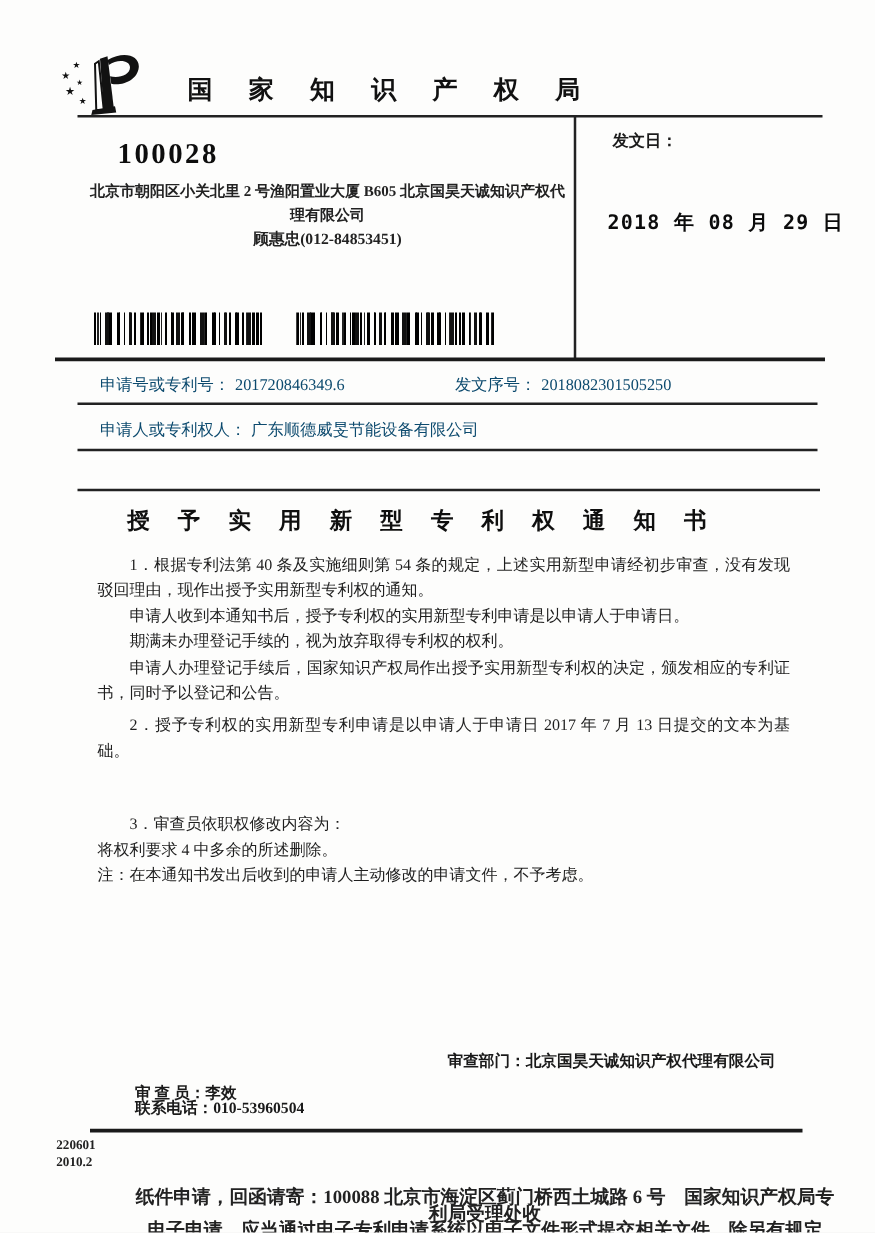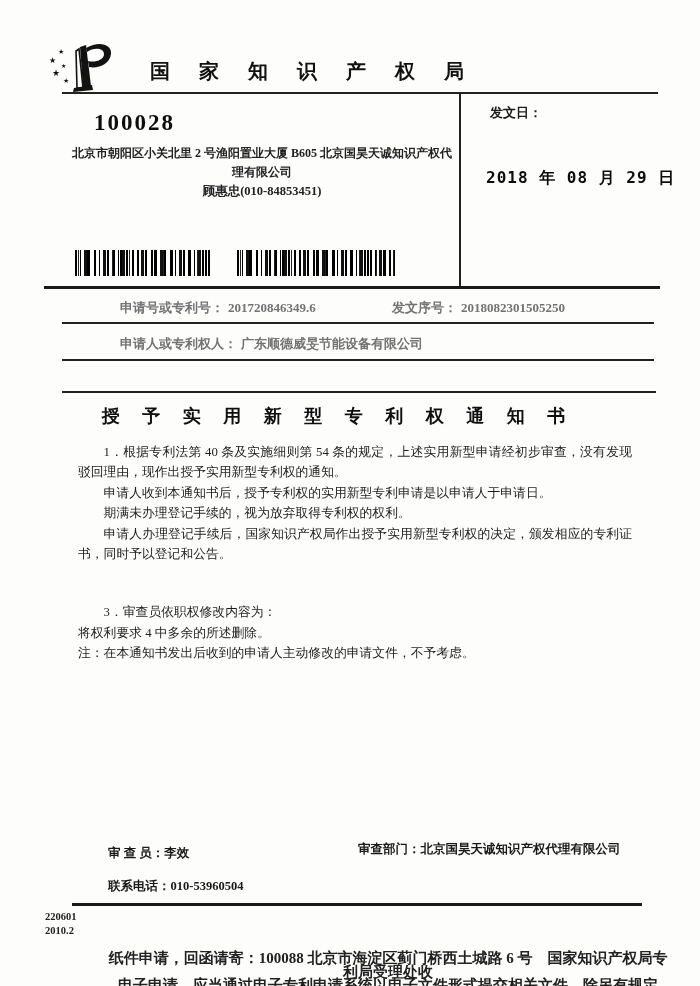--- a/index.html
+++ b/index.html
@@ -51,42 +51,42 @@
   
   .barcode{
     position:absolute;top:250px;height:26px;
     background:
       repeating-linear-gradient(90deg,#000 0 2px,rgba(0,0,0,0) 2px 5px,#000 5px 6px,rgba(0,0,0,0) 6px 9px,#111 9px 12px,rgba(0,0,0,0) 12px 13px,#000 13px 15px,rgba(0,0,0,0) 15px 19px),
       repeating-linear-gradient(90deg,rgba(0,0,0,0) 0 3px,#222 3px 4px,rgba(0,0,0,0) 4px 11px,#000 11px 13px,rgba(0,0,0,0) 13px 17px);
   }
   .barcode-1{left:75px;width:135px;}
   .barcode-2{left:237px;width:160px;}
   
-  .cell{position:absolute;font-size:13px;font-weight:700;color:#737373;white-space:nowrap;margin-left:40px;}
+  .cell{position:absolute;font-size:13px;font-weight:400;color:#0c4a6e;white-space:nowrap;}
   .cell .val{margin-left:4px;}
   .r1a{left:80px;top:299px;}
-  .r1b{left:352px;top:299px;}
+  .r1b{left:364px;top:299px;}
   .r2{left:80px;top:335px;}
   .r3{left:80px;top:370px;}
   
   .notice-title{
     position:absolute;left:0;top:404px;width:676px;
     text-align:center;font-size:18px;font-weight:700;letter-spacing:9px;color:#0f0f0f;
   }
   .body-text{
     position:absolute;left:78px;top:442px;width:554px;
     font-size:12.8px;line-height:20.4px;color:#1e1e1e;text-align:justify;
   }
   .body-text p{margin:0;}
   .body-text p.ind{text-indent:2em;}
   .gap1{margin-top:6px !important;}
   .gap2{margin-top:38px !important;}
   
   .sig{position:absolute;font-size:12.5px;font-weight:700;white-space:nowrap;color:#1a1a1a;}
-  .sig-examiner{left:108px;top:845px;}
+  .sig-examiner{left:108px;top:866px;}
   .sig-dept{left:358px;top:841px;}
   .sig-phone{left:108px;top:878px;}
   
   .foot-codes{position:absolute;left:45px;top:910px;font-size:10.5px;font-weight:700;line-height:13.5px;color:#222;}
   .foot-text{
     position:absolute;left:108px;top:952px;width:560px;
     font-size:15px;line-height:13.6px;font-weight:700;color:#222;text-align:center;
   }
   .foot-text div{margin:0;}
 </style>
@@ -110,21 +110,21 @@
       <path d="M28 46 L46 43 L47 48 L27 50 Z" fill="#121212"></path>
     </svg>
   </div>
   <div class="org-title">国 家 知 识 产 权 局</div>
 
   <div class="hr hr-top"></div>
   <div class="vline"></div>
 
   <div class="postcode">100028</div>
   <div class="address">北京市朝阳区小关北里 2 号渔阳置业大厦 B605 北京国昊天诚知识产权代理有限公司</div>
-  <div class="contact">顾惠忠(010-84853451)</div>
+  <div class="contact">顾惠忠(012-84853451)</div>
   <div class="issue-label">发文日：</div>
   <div class="issue-date">2018 年 08 月 29 日</div>
 
   <div class="barcode barcode-1"></div>
   <div class="barcode barcode-2"></div>
 
   <div class="hr hr-big"></div>
 
   <div class="cell r1a">
     <span>申请号或专利号：</span><span class="val">201720846349.6</span>
@@ -141,20 +141,21 @@
 
   <div class="hr hr-r3"></div>
 
   <div class="notice-title">授 予 实 用 新 型 专 利 权 通 知 书</div>
 
   <div class="body-text">
     <p class="ind">1．根据专利法第 40 条及实施细则第 54 条的规定，上述实用新型申请经初步审查，没有发现驳回理由，现作出授予实用新型专利权的通知。</p>
     <p class="ind">申请人收到本通知书后，授予专利权的实用新型专利申请是以申请人于申请日。</p>
     <p class="ind">期满未办理登记手续的，视为放弃取得专利权的权利。</p>
     <p class="ind">申请人办理登记手续后，国家知识产权局作出授予实用新型专利权的决定，颁发相应的专利证书，同时予以登记和公告。</p>
+    <p class="ind gap1">2．授予专利权的实用新型专利申请是以申请人于申请日 2017 年 7 月 13 日提交的文本为基础。</p>
     <p class="ind gap2">3．审查员依职权修改内容为：</p>
     <p>将权利要求 4 中多余的所述删除。</p>
     <p>注：在本通知书发出后收到的申请人主动修改的申请文件，不予考虑。</p>
   </div>
 
   <div class="sig sig-examiner">
     <span>审 查 员：</span><span>李效</span>
   </div>
   <div class="sig sig-dept">
     <span>审查部门：</span><span>北京国昊天诚知识产权代理有限公司</span>

